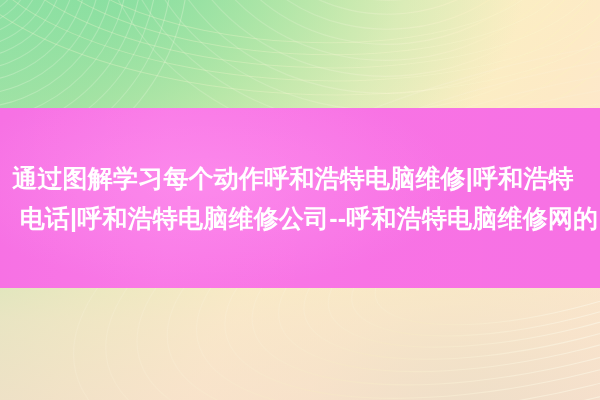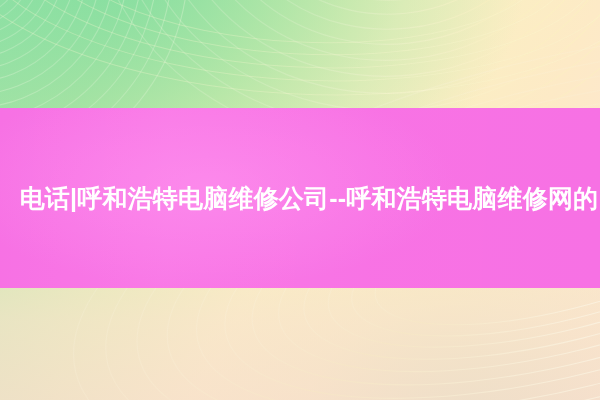--- a/index.html
+++ b/index.html
@@ -199,16 +199,17 @@
         </g>
       </g>
     </svg>
   </div>
 
   <div class="band">
     <div class="band-sheen"></div>
   </div>
 
   <div class="headline">
+    <div class="hl-line overflow-1">通过图解学习每个动作呼和浩特电脑维修|呼和浩特</div>
     <div class="hl-line overflow-2">电话|呼和浩特电脑维修公司--呼和浩特电脑维修网的</div>
   </div>
 
 </div>
 
 </body></html>

